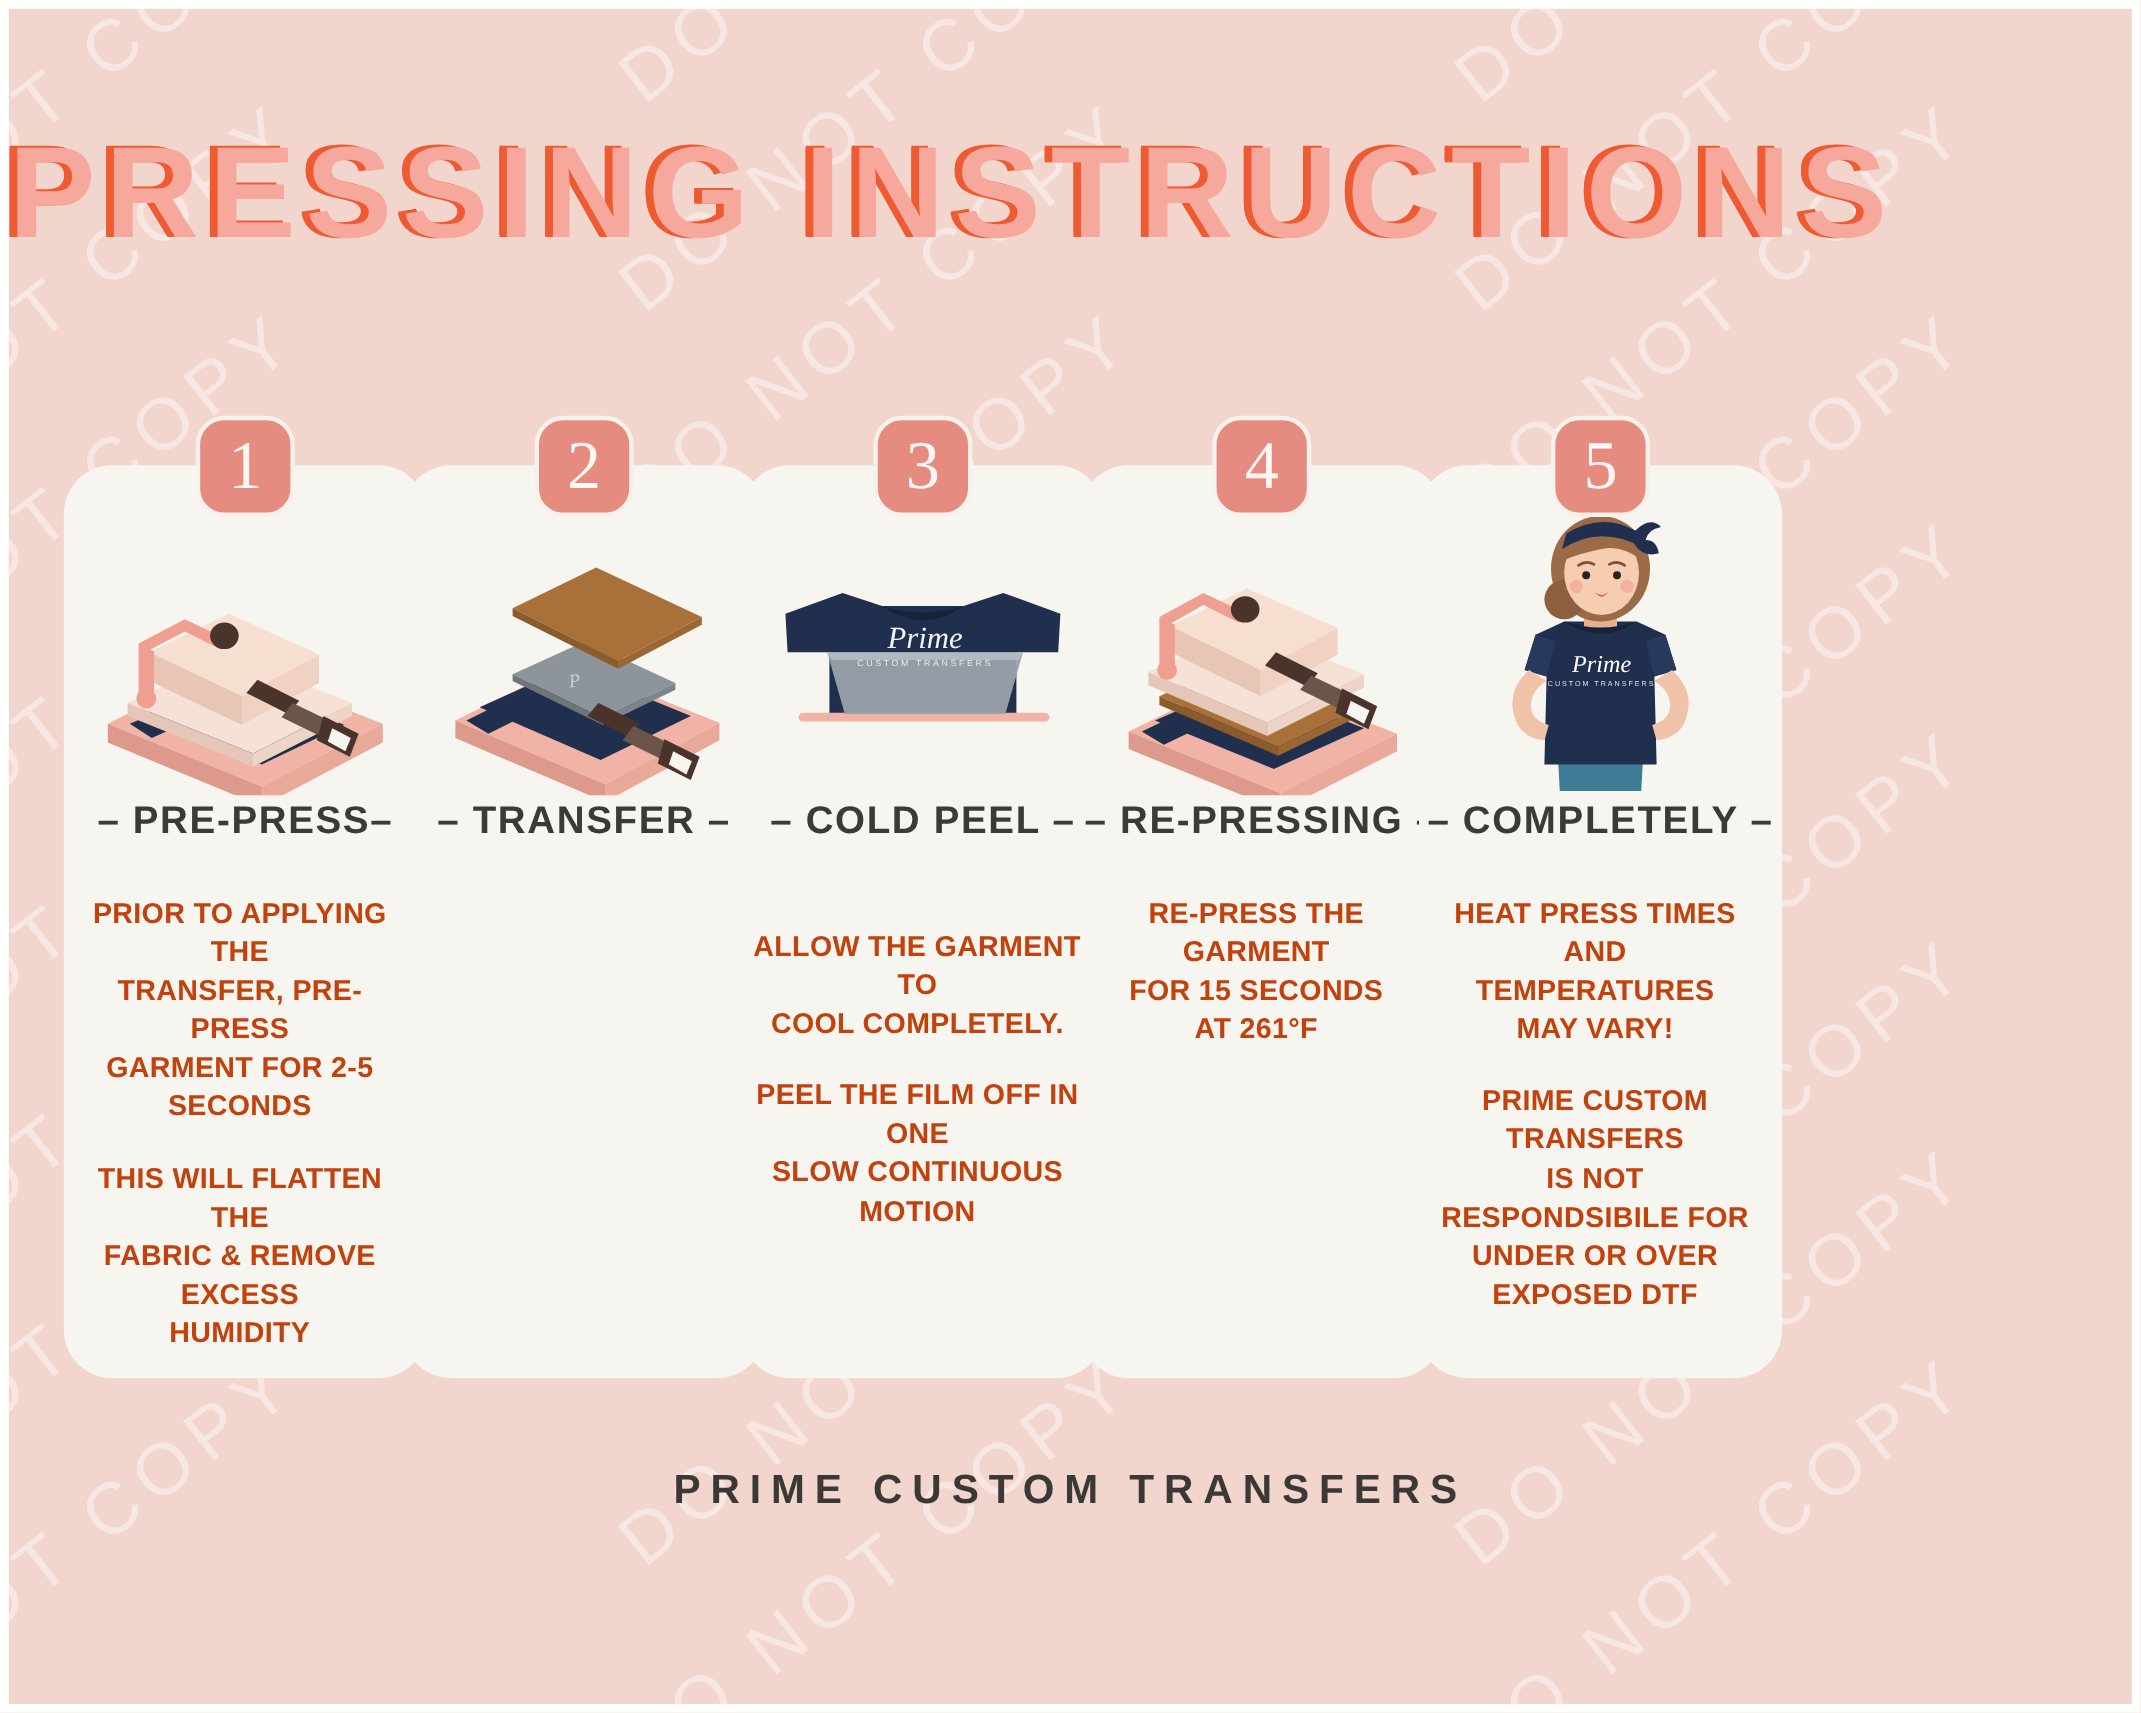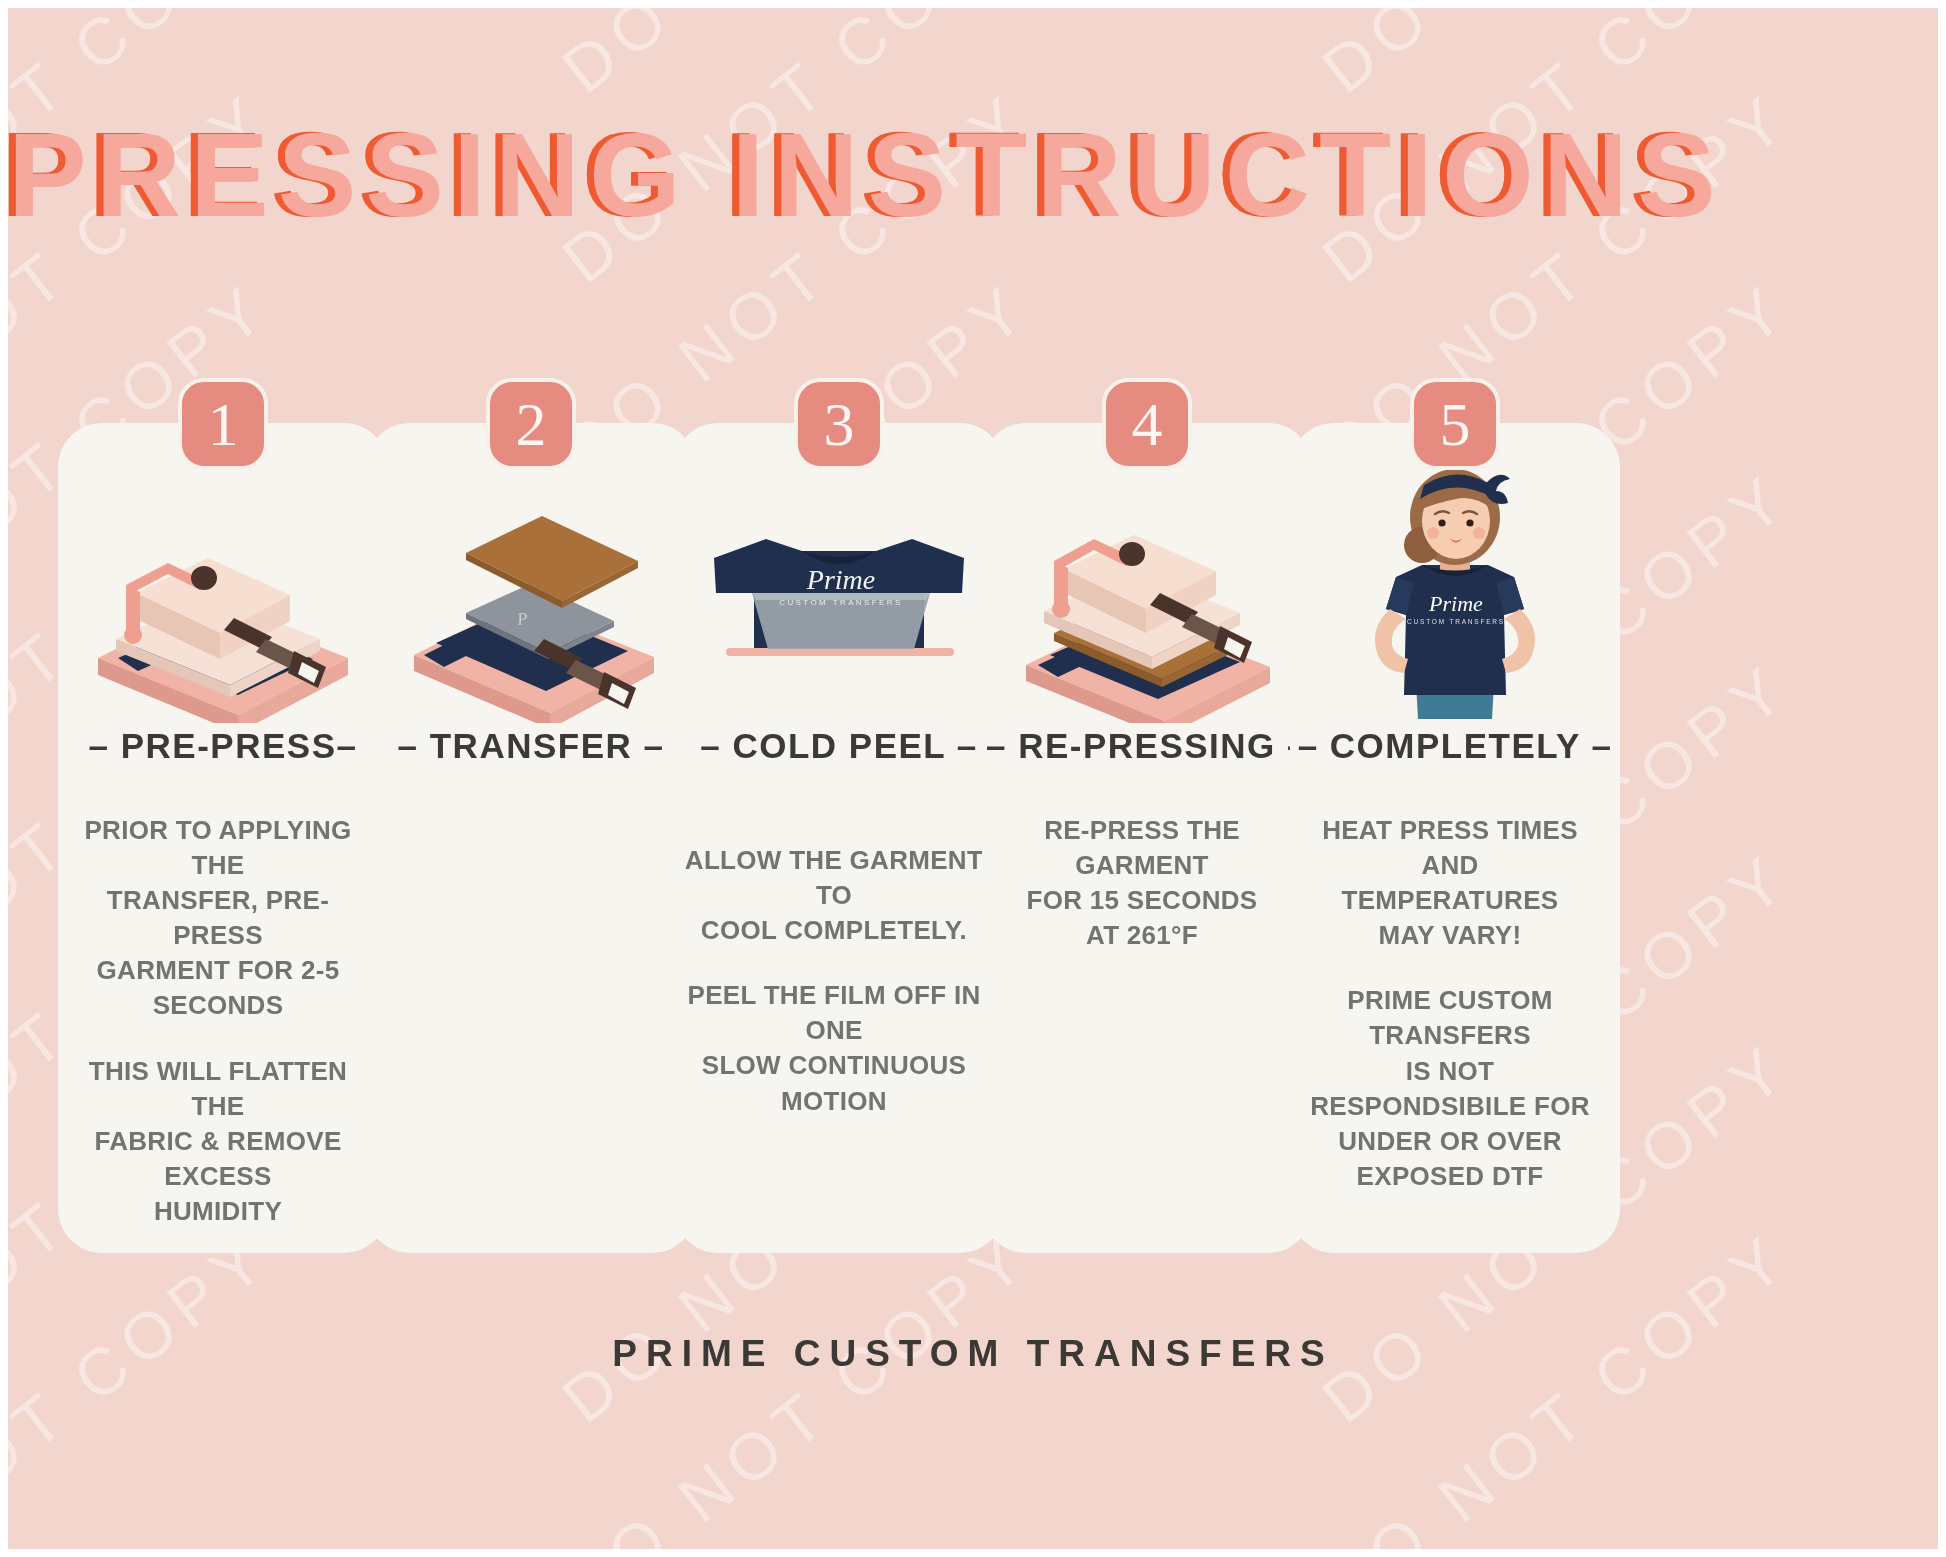--- a/index.html
+++ b/index.html
@@ -102,21 +102,21 @@
     white-space:nowrap;
   }
   .card-body{
     position:absolute;left:10px;right:20px;top:390px;
     text-align:center;
     font-family:"Liberation Sans", sans-serif;
     font-weight:700;
     font-size:26px;
     line-height:1.35;
     letter-spacing:0.3px;
-    color:#737373;
+    color:#c2410c;
   }
   .card-body p{margin:0 0 30px 0;}
   .card-body p:last-child{margin-bottom:0;}
 
   .footer{
     position:absolute;left:0;right:0;top:1325px;
     text-align:center;
     font-family:"Liberation Sans", sans-serif;
     font-weight:700;
     font-size:37px;

